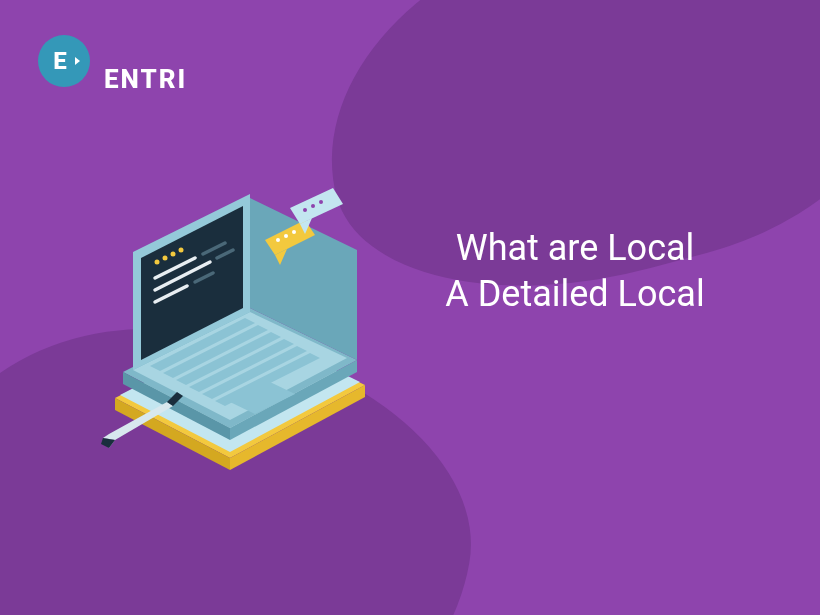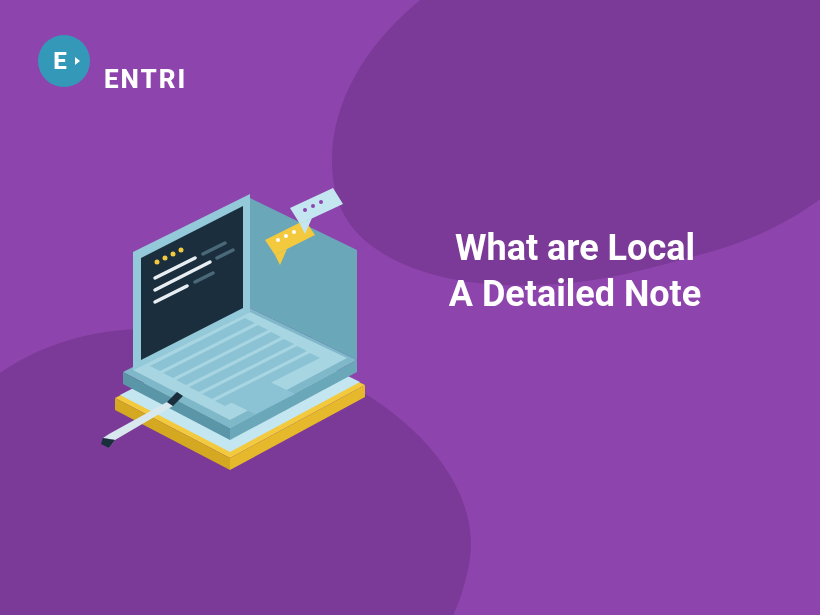--- a/index.html
+++ b/index.html
@@ -69,21 +69,21 @@
     font-size: 26px;
     letter-spacing: 2px;
     margin-top: 36px;
   }
   .headline {
     position: absolute;
     top: 225px;
     right: 60px;
     width: 370px;
     color: #fff;
-    font-weight: 700;
+    font-weight: 400;
     font-size: 36px;
     line-height: 1.28;
     text-align: center;
     z-index: 10;
   }
   .illustration {
     position: absolute;
     top: 180px;
     left: 95px;
     width: 280px;
@@ -174,14 +174,14 @@
       <polygon points="8,258 14,254 72,222 78,226 20,260" fill="#d8e8ee"></polygon>
       <polygon points="72,222 78,226 88,216 82,212" fill="#1a2e3d"></polygon>
       <polygon points="8,258 20,260 14,268" fill="#b8d0d8"></polygon>
       <polygon points="14,268 20,260 8,258 6,264" fill="#1a2e3d"></polygon>
     </g>
   </svg>
 </div>
 
 <div class="headline">
   <div>What are Local</div>
-  <div>A Detailed Note</div>
+  <div>A Detailed Local</div>
 </div>
 
 </body></html>

